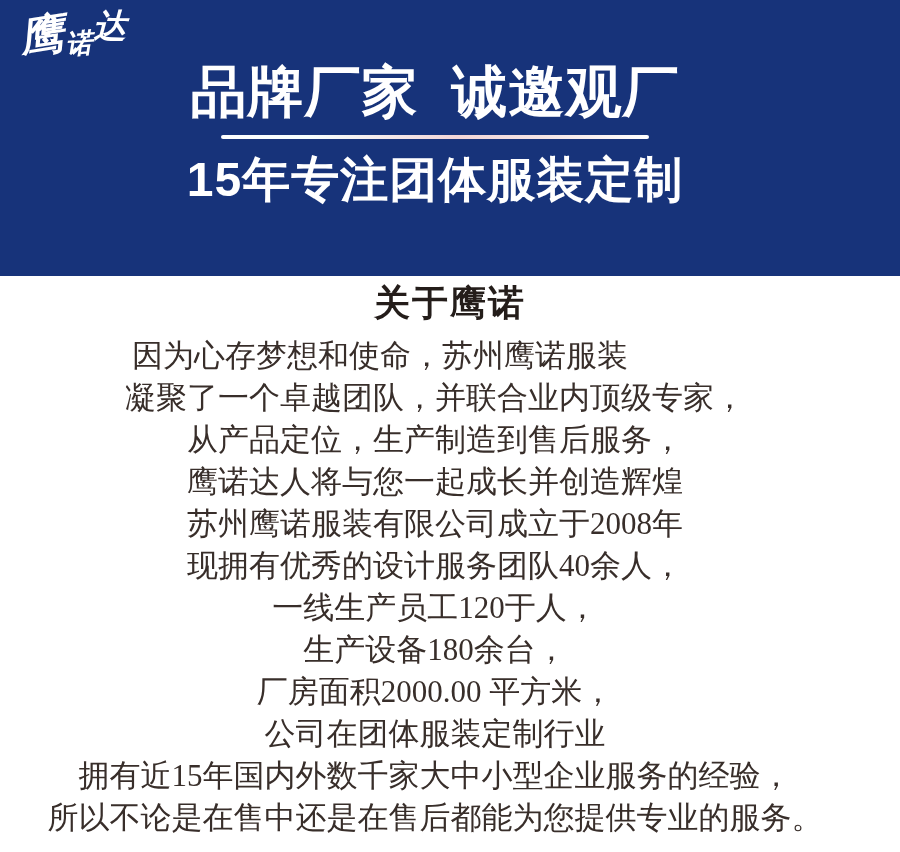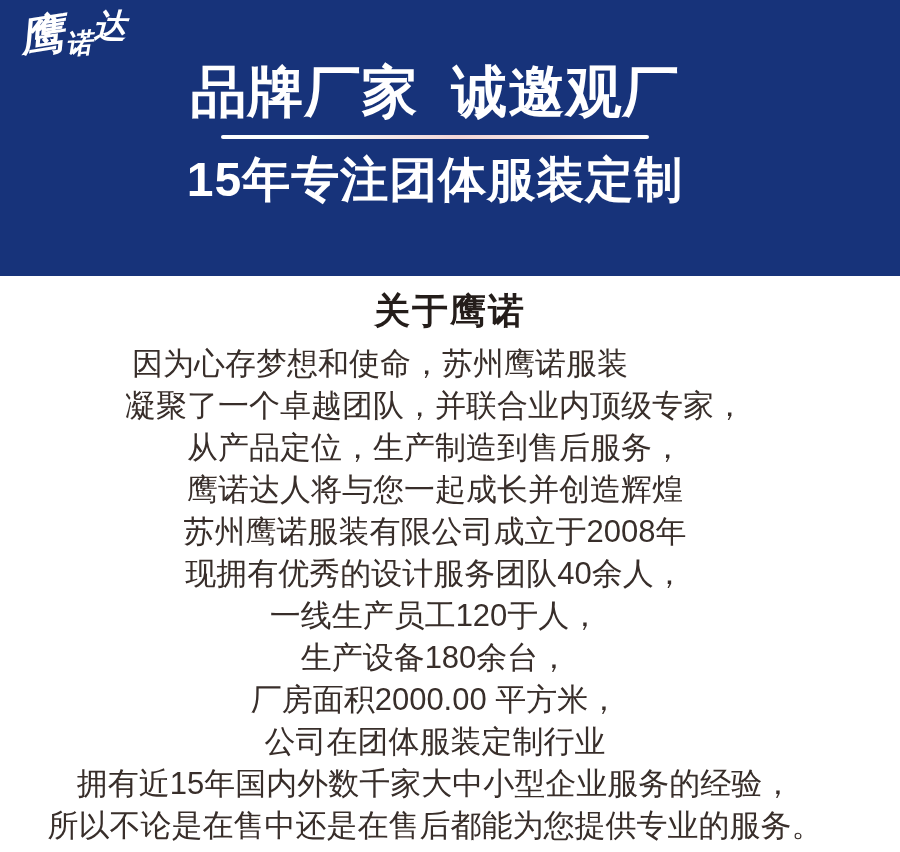--- a/index.html
+++ b/index.html
@@ -53,23 +53,24 @@
   .subheadline {
     margin-top: 15px;
     font-size: 48px;
     font-weight: 800;
     line-height: 1.1;
     letter-spacing: 1px;
   }
 
   
   .about {
-    padding-top: 12px;
+    padding-top: 4px;
     text-align: center;
     color: #382e2a;
+    font-family: Liberation Serif, serif;
   }
   .about-title {
     font-size: 36px;
     font-weight: 800;
     color: #241d1a;
     line-height: 1.3;
     letter-spacing: 2px;
   }
   .about-lines { margin-top: 8px; transform: translateX(-15px); }
   .about-line {

